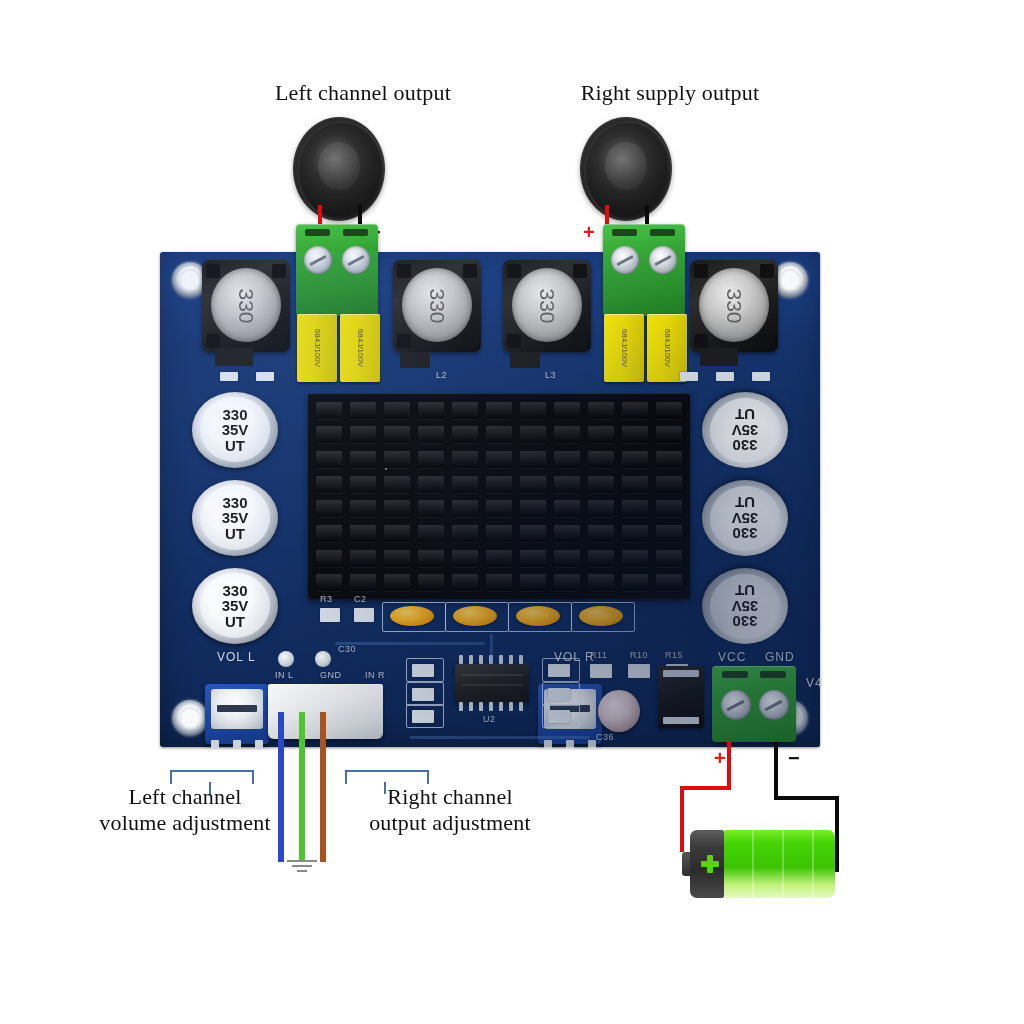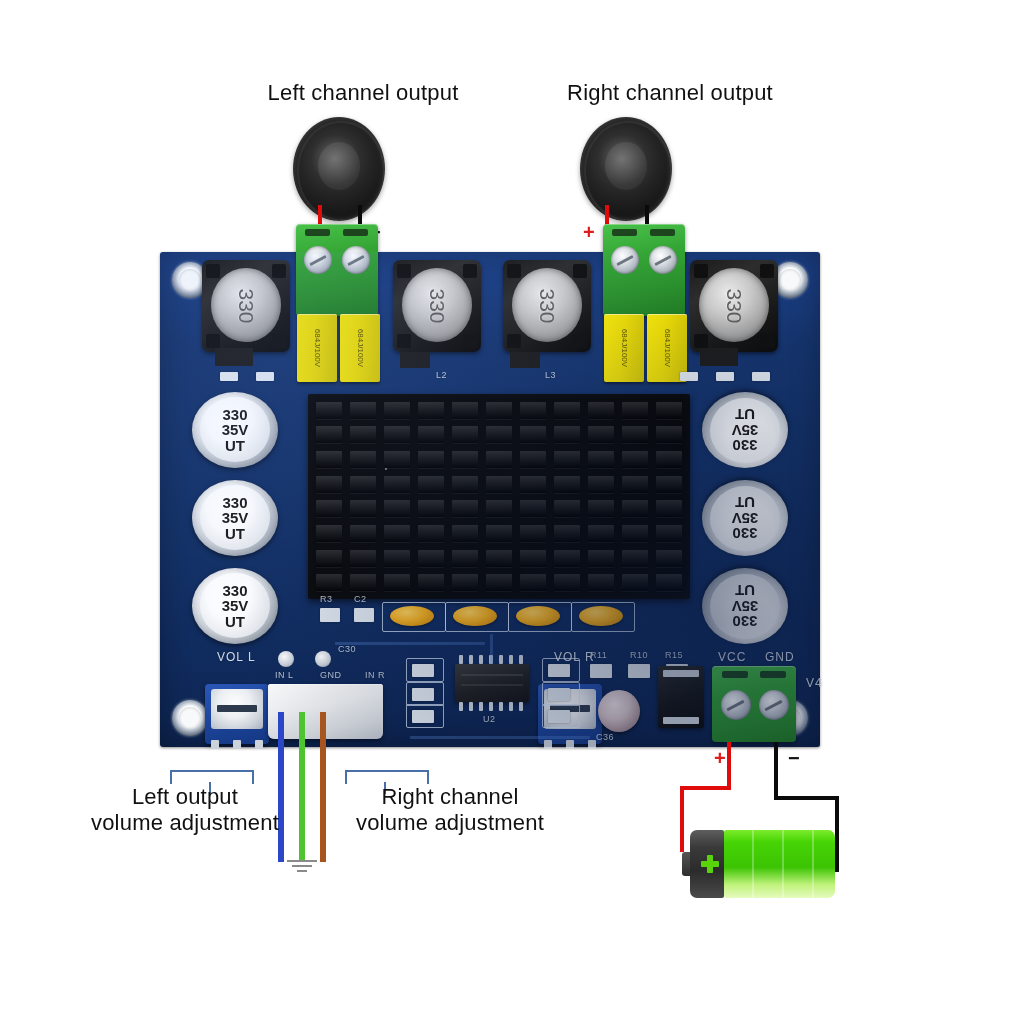--- a/index.html
+++ b/index.html
@@ -1,19 +1,19 @@
 <!DOCTYPE html>
 <html><head>
 <meta charset="utf-8">
 <style>
   html,body{margin:0;padding:0;background:#fff;}
   body{width:1024px;height:1024px;position:relative;overflow:hidden;
        font-family:"Liberation Sans", sans-serif; color:#111;}
   .stage{position:absolute;inset:0;}
-  .abs{position:absolute;}
+  .abs{position:absolute;font-family:Liberation Serif, serif;}
 
   
   .lbl{font-size:22px;color:#111;letter-spacing:.2px;white-space:pre;line-height:1.18;}
   .lbl.c{text-align:center;}
   .lbl.big{font-size:25px;}
 
   
   .spk{position:absolute;border-radius:50%;
        background:
          radial-gradient(circle at 46% 40%, #6a6a6a 0%, #4a4a4a 16%, #2f2f2f 30%, #242424 45%, #1b1b1b 62%, #141414 78%, #0c0c0c 100%);
@@ -147,21 +147,21 @@
   .bkstem{position:absolute;width:2px;background:#4a6fa8;}
   .gnd{position:absolute;}
   .gnd i{position:absolute;background:#8a8a8a;left:50%;transform:translateX(-50%);}
 </style>
 </head>
 <body>
 
 <div class="stage">
 
   <div class="abs lbl c" style="left:218px;top:80px;width:290px;">Left channel output</div>
-  <div class="abs lbl c" style="left:525px;top:80px;width:290px;">Right channel output</div>
+  <div class="abs lbl c" style="left:525px;top:80px;width:290px;">Right supply output</div>
 
   <div class="spk" style="left:293px;top:117px;width:92px;height:104px;"></div>
   <div class="spk" style="left:580px;top:117px;width:92px;height:104px;"></div>
 
   <div class="wire wr wv" style="left:318px;top:205px;height:60px;"></div>
   <div class="wire wk wv" style="left:358px;top:205px;height:60px;"></div>
   <div class="sign p" style="left:296px;top:222px;">+</div>
   <div class="sign m" style="left:369px;top:222px;">−</div>
 
   <div class="wire wr wv" style="left:605px;top:205px;height:60px;"></div>
@@ -492,24 +492,24 @@
     <i style="top:0;width:30px;height:2px;"></i>
     <i style="top:5px;width:20px;height:2px;"></i>
     <i style="top:10px;width:10px;height:2px;"></i>
   </div>
 
   <div class="bk" style="left:170px;top:770px;width:80px;height:12px;"></div>
   <div class="bkstem" style="left:209px;top:782px;height:12px;"></div>
   <div class="bk" style="left:345px;top:770px;width:80px;height:12px;"></div>
   <div class="bkstem" style="left:384px;top:782px;height:12px;"></div>
 
-  <div class="abs lbl c" style="left:75px;top:784px;width:220px;">Left output
+  <div class="abs lbl c" style="left:75px;top:784px;width:220px;">Left channel
 volume adjustment</div>
   <div class="abs lbl c" style="left:335px;top:784px;width:230px;">Right channel
-volume adjustment</div>
+output adjustment</div>
 
   <div class="sign p" style="left:714px;top:748px;">+</div>
   <div class="sign m" style="left:788px;top:748px;">−</div>
 
   <div class="wire wr wv" style="left:727px;top:742px;height:48px;"></div>
   <div class="wire wr wh" style="left:680px;top:786px;width:51px;"></div>
   <div class="wire wr wv" style="left:680px;top:786px;height:66px;"></div>
 
   <div class="wire wk wv" style="left:774px;top:742px;height:58px;"></div>
   <div class="wire wk wh" style="left:774px;top:796px;width:65px;"></div>

